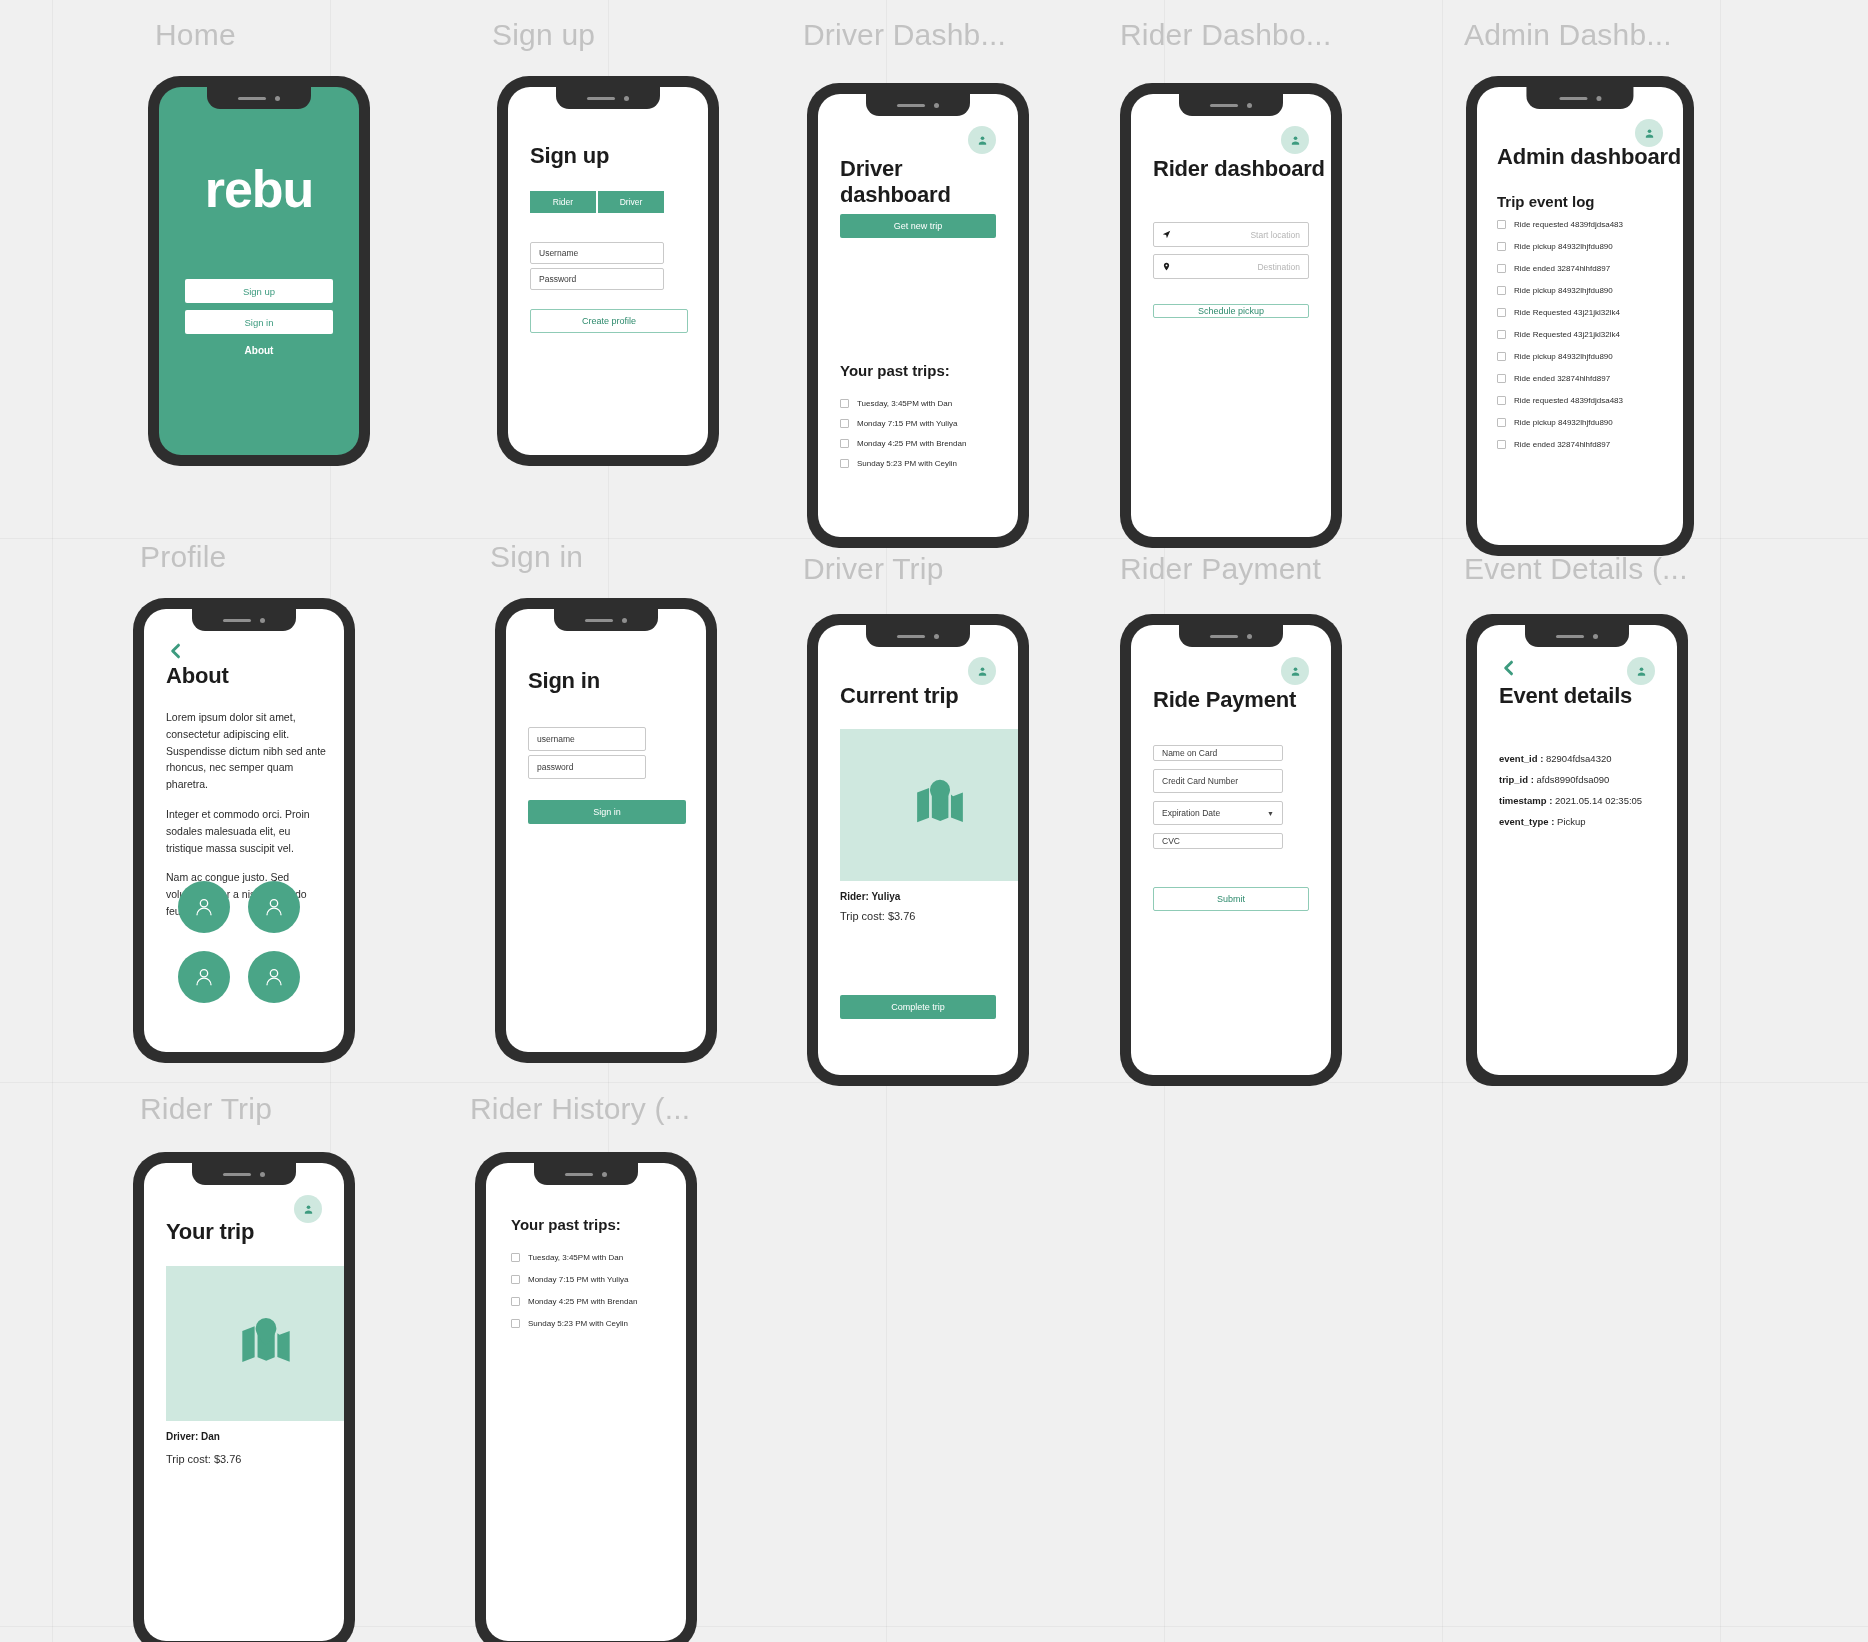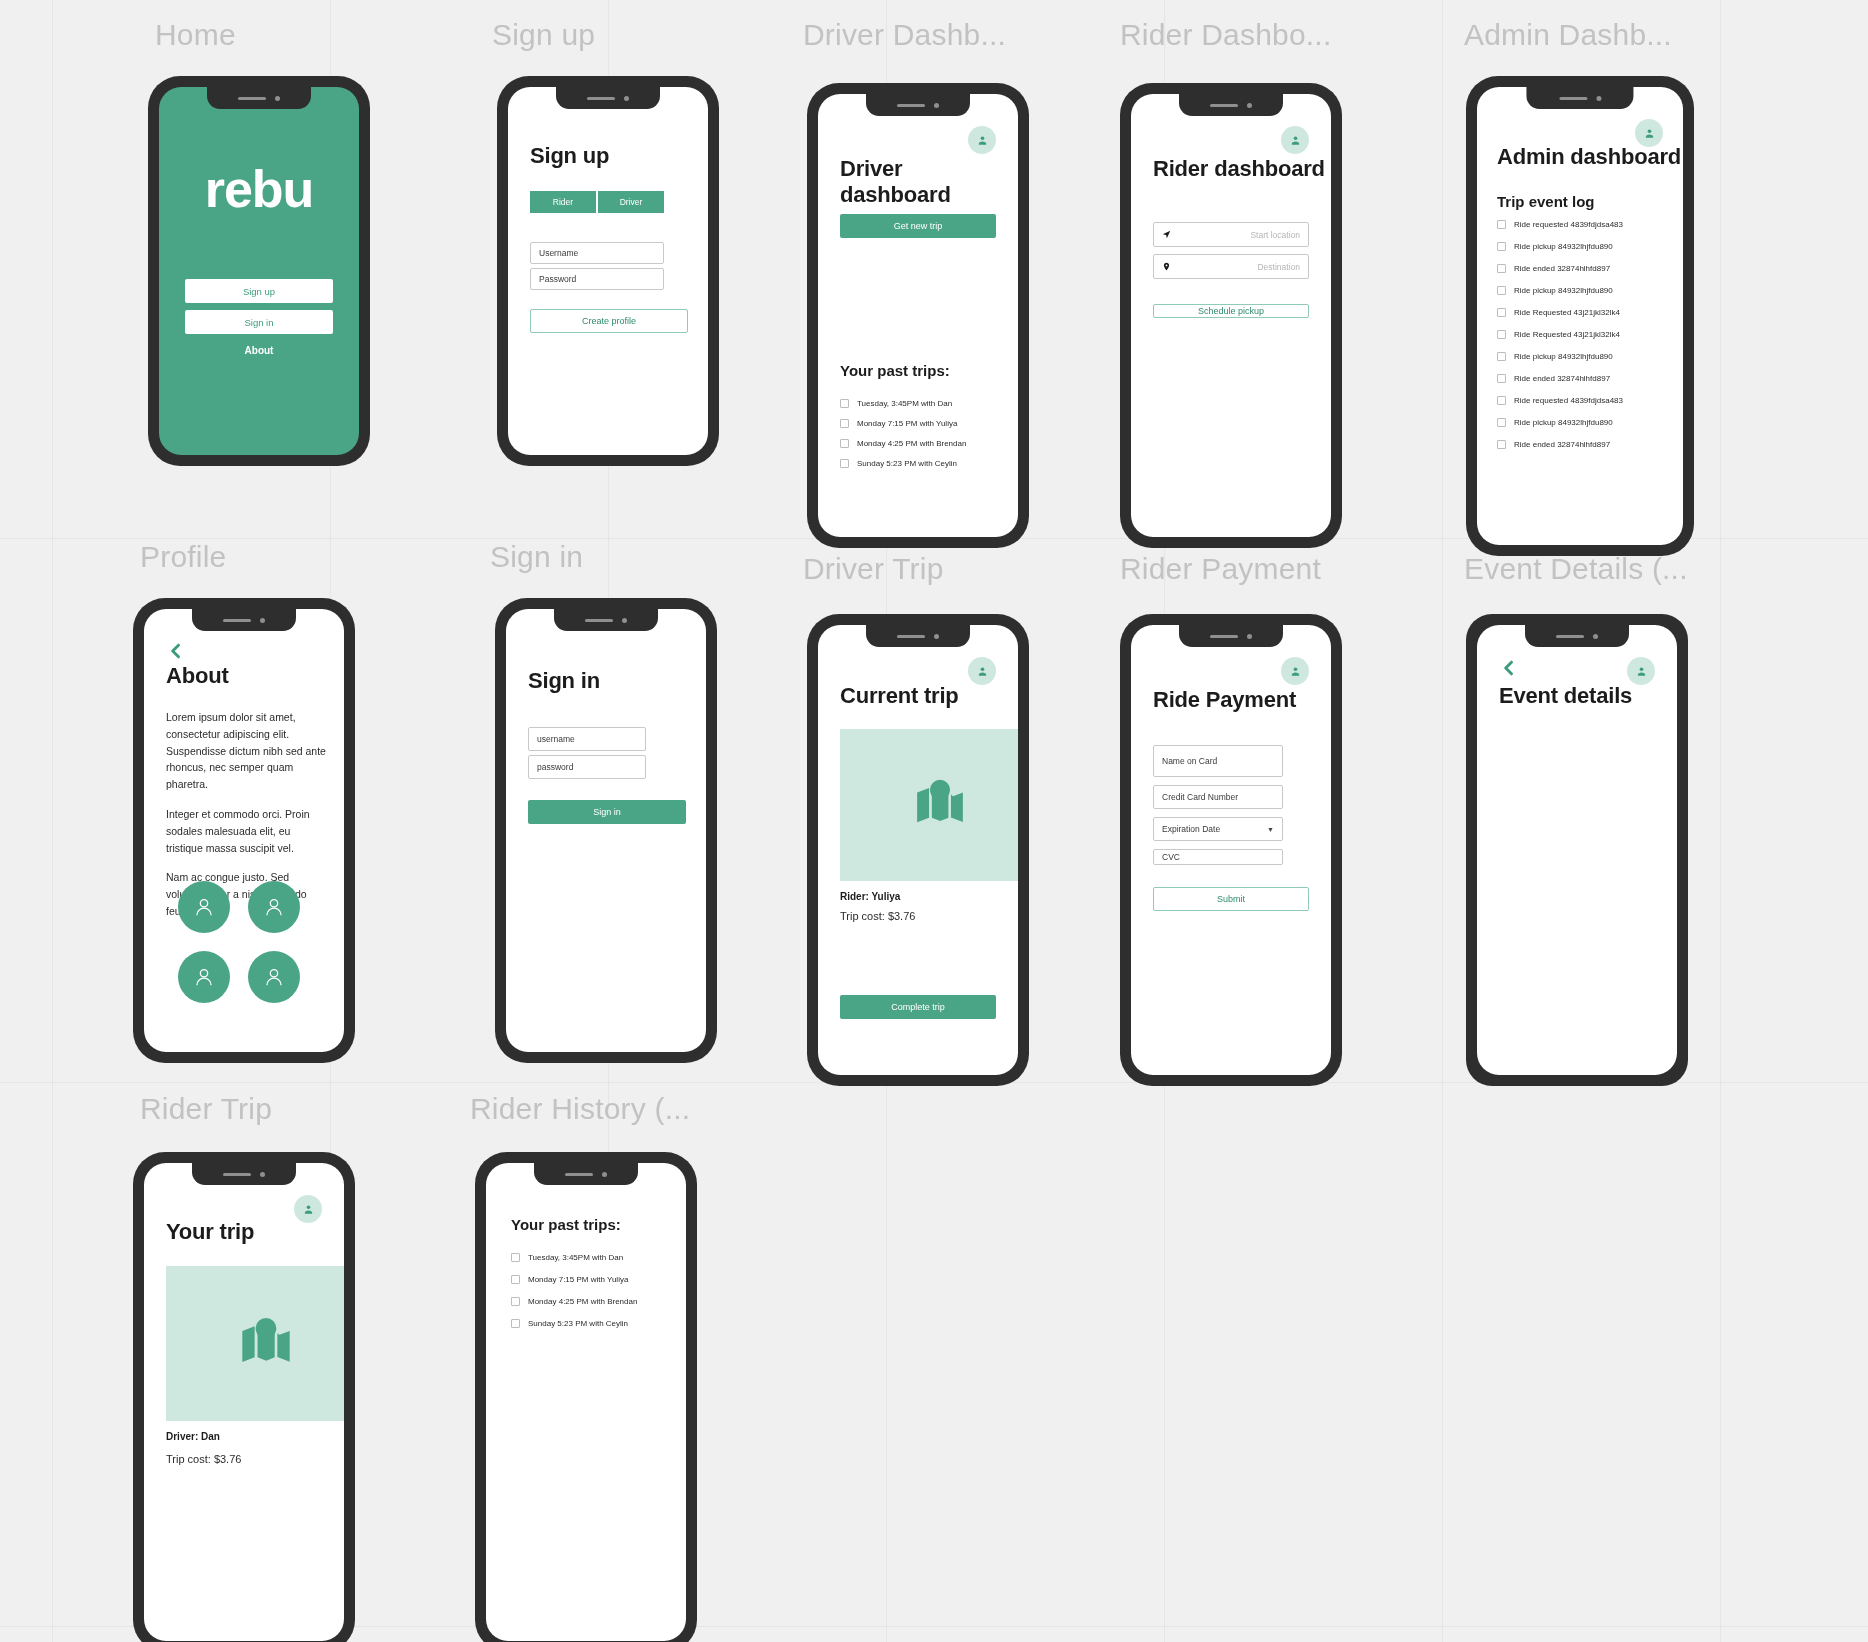--- a/index.html
+++ b/index.html
@@ -444,21 +444,21 @@
         </div>
         <div class="content">
           <div class="avatar-btn" style="right:22px; top:32px;">
             <svg width="11" height="11" viewBox="0 0 24 24" fill="#3d9b7f">
               <circle cx="12" cy="7" r="4"></circle>
                 <path d="M4 21v-2c0-3 4-5 8-5s8 2 8 5v2z"></path>
             </svg>
           </div>
           <div class="h1" style="position:absolute; left:22px; top:62px;">Ride Payment</div>
           <div style="position:absolute; left:22px; top:120px; width:130px;">
-            <div class="field" style="height:32px;">
+            <div class="field" style="height:16px;">
               <span>Name on Card</span>
             </div>
             <div class="field" style="height:24px; margin-top:8px;">
               <span>Credit Card Number</span>
             </div>
             <div class="field" style="height:24px; margin-top:8px;">
               <span>Expiration Date</span>
               <span class="select-caret">▼</span>
             </div>
             <div class="field" style="height:16px; margin-top:8px;">
@@ -485,20 +485,38 @@
               <circle cx="12" cy="7" r="4"></circle>
                 <path d="M4 21v-2c0-3 4-5 8-5s8 2 8 5v2z"></path>
             </svg>
           </div>
           <div style="position:absolute; left:22px; top:33px;">
             <svg width="20" height="20" viewBox="0 0 24 24" fill="none" stroke="#3d9b7f" stroke-width="3.5" stroke-linecap="round" stroke-linejoin="round">
                 <polyline points="15 5 8 12 15 19"></polyline>
               </svg>
           </div>
           <div class="h1" style="position:absolute; left:22px; top:58px;">Event details</div>
+          <div style="position:absolute; left:22px; right:14px; top:128px;">
+            <div class="kv">
+              <b>event_id :</b>
+              <span>82904fdsa4320</span>
+            </div>
+            <div class="kv">
+              <b>trip_id :</b>
+              <span>afds8990fdsa090</span>
+            </div>
+            <div class="kv">
+              <b>timestamp :</b>
+              <span>2021.05.14 02:35:05</span>
+            </div>
+            <div class="kv">
+              <b>event_type :</b>
+              <span>Pickup</span>
+            </div>
+          </div>
         </div>
       </div>
     </div>
   </div>
 
   <div class="frame-wrap" style="left:140px; top:1092px;">
     <div class="frame-title">Rider Trip</div>
     <div class="phone" style="left:-7px; top:60px; width:222px; height:500px;">
       <div class="screen">
         <div class="notch">

